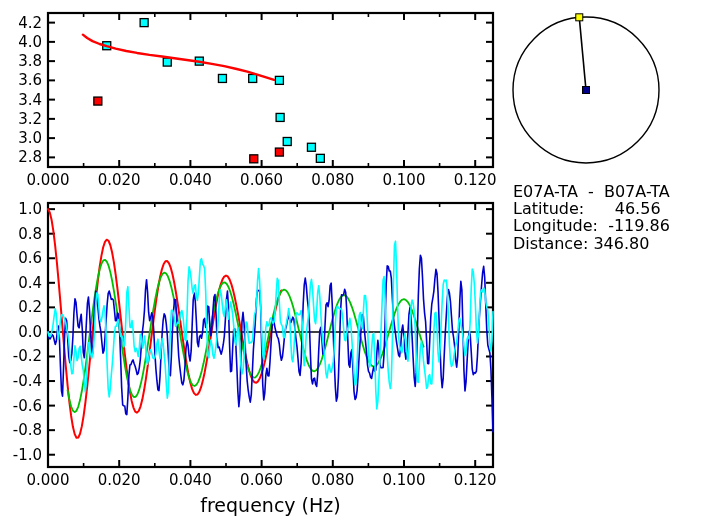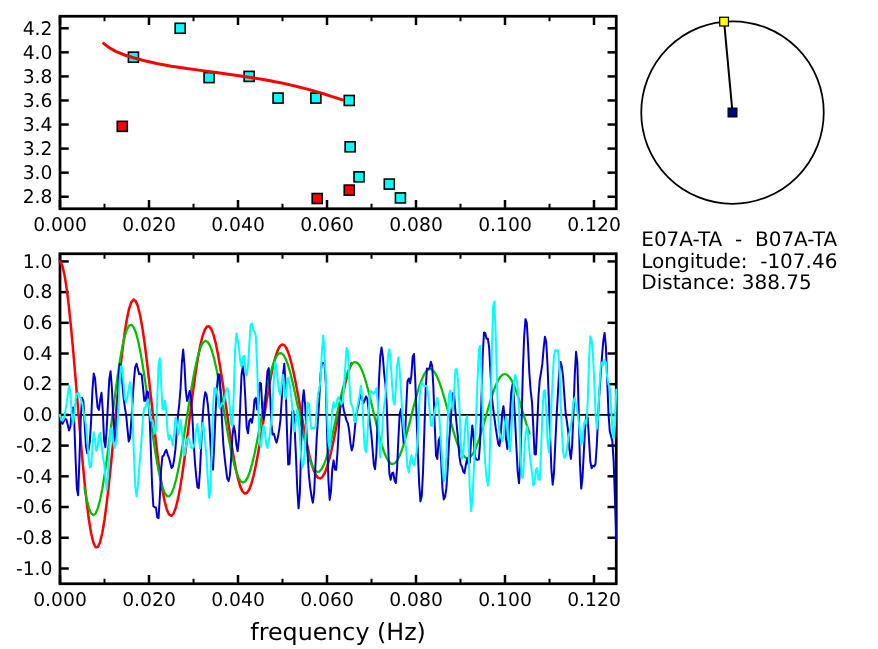--- a/index.html
+++ b/index.html
@@ -165,15 +165,15 @@
       <path d="M67.58 390.19 L69.37 399.60 L71.16 406.51 L72.95 410.73 L74.74 412.13 L76.52 410.70 L78.31 406.54 L80.10 399.81 L81.89 390.80 L83.68 379.83 L85.47 367.33 L87.26 353.74 L89.05 339.55 L90.84 325.28 L92.63 311.42 L94.41 298.45 L96.20 286.81 L97.99 276.89 L99.78 269.03 L101.57 263.47 L103.36 260.37 L105.15 259.81 L106.94 261.79 L108.73 266.20 L110.51 272.86 L112.30 281.51 L114.09 291.82 L115.88 303.41 L117.67 315.86 L119.46 328.72 L121.25 341.54 L123.04 353.87 L124.83 365.29 L126.62 375.40 L128.40 383.87 L130.19 390.42 L131.98 394.84 L133.77 397.01 L135.56 396.87 L137.35 394.46 L139.14 389.89 L140.93 383.34 L142.72 375.07 L144.50 365.37 L146.29 354.62 L148.08 343.20 L149.87 331.52 L151.66 319.98 L153.45 308.99 L155.24 298.94 L157.03 290.15 L158.82 282.92 L160.61 277.50 L162.39 274.04 L164.18 272.65 L165.97 273.35 L167.76 276.10 L169.55 280.77 L171.34 287.18 L173.13 295.09 L174.92 304.20 L176.71 314.19 L178.49 324.68 L180.28 335.32 L182.07 345.72 L183.86 355.52 L185.65 364.40 L187.44 372.03 L189.23 378.18 L191.02 382.65 L192.81 385.29 L194.60 386.03 L196.38 384.87 L198.17 381.86 L199.96 377.14 L201.75 370.88 L203.54 363.33 L205.33 354.75 L207.12 345.46 L208.91 335.79 L210.70 326.09 L212.48 316.70 L214.27 307.93 L216.06 300.10 L217.85 293.46 L219.64 288.23 L221.43 284.60 L223.22 282.65 L225.01 282.46 L226.80 284.00 L228.59 287.20 L230.37 291.94 L232.16 298.03 L233.95 305.26 L235.74 313.34 L237.53 322.00 L239.32 330.92 L241.11 339.79 L242.90 348.30 L244.69 356.15 L246.47 363.08 L248.26 368.84 L250.05 373.26 L251.84 376.19 L253.63 377.54 L255.42 377.28 L257.21 375.43 L259.00 372.07 L260.79 367.33 L262.57 361.40 L264.36 354.50 L266.15 346.86 L267.94 338.77 L269.73 330.52 L271.52 322.39 L273.31 314.67 L275.10 307.62 L276.89 301.50 L278.68 296.49 L280.46 292.77 L282.25 290.46 L284.04 289.62 L285.83 290.27 L287.62 292.38 L289.41 295.86 L291.20 300.57 L292.99 306.34 L294.78 312.95 L296.56 320.18 L298.35 327.75 L300.14 335.41 L301.93 342.88 L303.72 349.90 L305.51 356.23 L307.30 361.66 L309.09 365.99 L310.88 369.10 L312.67 370.88 L314.45 371.28 L316.24 370.29 L318.03 367.97 L319.82 364.40 L321.61 359.72 L323.40 354.11 L325.19 347.76 L326.98 340.91 L328.77 333.80 L330.55 326.68 L332.34 319.80 L334.13 313.40 L335.92 307.70 L337.71 302.89 L339.50 299.14 L341.29 296.58 L343.08 295.27 L344.87 295.25 L346.66 296.53 L348.44 299.03 L350.23 302.67 L352.02 307.31 L353.81 312.78 L355.60 318.88 L357.39 325.39 L359.18 332.09 L360.97 338.72 L362.76 345.08 L364.54 350.92 L366.33 356.06 L368.12 360.31 L369.91 363.53 L371.70 365.63 L373.49 366.52 L375.28 366.20 L377.07 364.68 L378.86 362.01 L380.65 358.32 L382.43 353.72 L384.22 348.38 L386.01 342.51 L387.80 336.31 L389.59 329.99 L391.38 323.79 L393.17 317.91 L394.96 312.56 L396.75 307.93 L398.53 304.17 L400.32 301.42 L402.11 299.75 L403.90 299.22 L405.69 299.84 L407.48 301.58 L409.27 304.38 L411.06 308.13 L412.85 312.69 L414.64 317.89 L416.42 323.56 L418.21 329.48 L420.00 335.46 L421.79 341.27 L423.58 346.72 " fill="none" stroke="#00c000" stroke-width="1.8" stroke-linejoin="round" stroke-linecap="round"></path>
       <path d="M48.00 331.93 L49.04 337.90 L50.07 338.99 L51.11 336.79 L52.15 334.83 L53.19 335.87 L54.22 340.17 L55.26 344.40 L56.30 341.22 L57.34 330.97 L58.37 326.00 L59.41 338.18 L60.45 366.39 L61.48 390.86 L62.52 396.17 L63.56 367.13 L64.60 335.45 L65.63 318.20 L66.67 320.89 L67.71 338.69 L68.75 356.62 L69.78 362.65 L70.82 360.13 L71.86 353.42 L72.90 336.68 L73.93 312.78 L74.97 298.79 L76.01 302.42 L77.04 315.22 L78.08 326.02 L79.12 327.90 L80.16 319.82 L81.19 314.26 L82.23 328.53 L83.27 352.25 L84.31 357.76 L85.34 343.30 L86.38 322.83 L87.42 303.47 L88.45 296.99 L89.49 309.97 L90.53 331.54 L91.57 350.04 L92.60 353.88 L93.64 333.89 L94.68 304.97 L95.72 291.14 L96.75 294.53 L97.79 305.62 L98.83 317.79 L99.86 325.69 L100.90 331.86 L101.94 342.95 L102.98 353.12 L104.01 350.51 L105.05 336.94 L106.09 320.50 L107.13 304.45 L108.16 293.62 L109.20 291.04 L110.24 294.93 L111.28 299.36 L112.31 298.91 L113.35 299.98 L114.39 309.77 L115.42 320.69 L116.46 320.62 L117.50 312.98 L118.54 314.03 L119.57 330.48 L120.61 357.75 L121.65 387.36 L122.69 404.97 L123.72 405.82 L124.76 405.94 L125.80 413.83 L126.83 414.56 L127.87 397.71 L128.91 375.35 L129.95 365.01 L130.98 364.44 L132.02 361.53 L133.06 359.92 L134.10 363.43 L135.13 366.25 L136.17 369.98 L137.21 374.49 L138.24 373.27 L139.28 367.86 L140.32 359.53 L141.36 345.66 L142.39 332.03 L143.43 323.28 L144.47 310.33 L145.51 289.91 L146.54 279.68 L147.58 291.99 L148.62 312.17 L149.66 320.74 L150.69 317.37 L151.73 312.86 L152.77 316.58 L153.80 331.82 L154.84 352.12 L155.88 368.80 L156.92 380.70 L157.95 389.79 L158.99 390.54 L160.03 376.13 L161.07 353.82 L162.10 334.23 L163.14 320.28 L164.18 313.83 L165.21 315.85 L166.25 323.62 L167.29 335.23 L168.33 354.45 L169.36 374.55 L170.40 375.58 L171.44 354.81 L172.48 329.49 L173.51 310.96 L174.55 299.42 L175.59 299.68 L176.62 315.56 L177.66 338.15 L178.70 356.03 L179.74 366.35 L180.77 375.02 L181.81 382.83 L182.85 384.88 L183.89 380.28 L184.92 366.70 L185.96 348.76 L187.00 340.45 L188.03 345.28 L189.07 355.61 L190.11 360.99 L191.15 350.92 L192.18 324.80 L193.22 299.87 L194.26 293.08 L195.30 301.45 L196.33 320.25 L197.37 342.22 L198.41 346.64 L199.45 336.83 L200.48 335.12 L201.52 338.26 L202.56 332.07 L203.59 319.93 L204.63 318.34 L205.67 327.53 L206.71 323.29 L207.74 306.13 L208.78 306.84 L209.82 326.51 L210.86 335.59 L211.89 325.88 L212.93 310.77 L213.97 297.07 L215.00 294.52 L216.04 314.14 L217.08 339.33 L218.12 347.61 L219.15 346.97 L220.19 351.09 L221.23 354.12 L222.27 350.08 L223.30 344.23 L224.34 336.07 L225.38 319.58 L226.41 299.69 L227.45 291.03 L228.49 307.31 L229.53 343.44 L230.56 371.69 L231.60 371.04 L232.64 348.74 L233.68 329.55 L234.71 328.83 L235.75 343.07 L236.79 365.48 L237.83 391.08 L238.86 406.67 L239.90 394.52 L240.94 356.76 L241.97 322.13 L243.01 312.22 L244.05 323.25 L245.09 343.31 L246.12 364.08 L247.16 380.57 L248.20 390.24 L249.24 397.20 L250.27 402.16 L251.31 394.28 L252.35 372.14 L253.38 350.04 L254.42 335.37 L255.46 318.68 L256.50 298.64 L257.53 290.20 L258.57 290.63 L259.61 290.49 L260.65 306.71 L261.68 346.46 L262.72 384.29 L263.76 399.96 L264.79 392.88 L265.83 375.14 L266.87 368.30 L267.91 375.71 L268.94 375.89 L269.98 361.84 L271.02 343.64 L272.06 326.28 L273.09 318.38 L274.13 322.73 L275.17 328.52 L276.21 332.81 L277.24 336.50 L278.28 338.51 L279.32 344.19 L280.35 354.49 L281.39 360.31 L282.43 356.79 L283.47 347.39 L284.50 336.53 L285.54 328.93 L286.58 324.97 L287.62 319.44 L288.65 315.56 L289.69 319.16 L290.73 322.57 L291.76 320.15 L292.80 317.19 L293.84 319.04 L294.88 328.00 L295.91 338.31 L296.95 346.31 L297.99 358.39 L299.03 371.58 L300.06 375.38 L301.10 363.02 L302.14 334.53 L303.17 304.55 L304.21 285.20 L305.25 278.01 L306.29 285.59 L307.32 298.79 L308.36 307.57 L309.40 324.32 L310.44 354.56 L311.47 378.85 L312.51 383.89 L313.55 378.72 L314.59 378.10 L315.62 384.27 L316.66 386.44 L317.70 374.18 L318.73 350.40 L319.77 331.06 L320.81 327.30 L321.85 338.51 L322.88 354.27 L323.92 352.04 L324.96 326.47 L326.00 304.86 L327.03 302.81 L328.07 306.65 L329.11 300.43 L330.14 285.46 L331.18 283.20 L332.22 304.44 L333.26 333.86 L334.29 361.55 L335.33 387.09 L336.37 401.10 L337.41 396.84 L338.44 377.09 L339.48 345.10 L340.52 311.73 L341.55 294.85 L342.59 295.10 L343.63 294.66 L344.67 289.37 L345.70 292.39 L346.74 310.52 L347.78 339.53 L348.82 364.52 L349.85 367.19 L350.89 352.64 L351.93 349.57 L352.97 369.10 L354.00 391.36 L355.04 399.52 L356.08 397.51 L357.11 390.55 L358.15 374.67 L359.19 354.65 L360.23 340.38 L361.26 327.31 L362.30 314.56 L363.34 316.06 L364.38 329.87 L365.41 340.48 L366.45 351.18 L367.49 364.95 L368.52 371.45 L369.56 373.14 L370.60 377.24 L371.64 378.50 L372.67 371.80 L373.71 366.73 L374.75 371.16 L375.79 370.21 L376.82 353.14 L377.86 340.31 L378.90 349.98 L379.93 364.80 L380.97 367.70 L382.01 367.74 L383.05 367.57 L384.08 353.92 L385.12 321.17 L386.16 284.69 L387.20 265.92 L388.23 266.52 L389.27 270.95 L390.31 271.09 L391.34 278.34 L392.38 298.64 L393.42 316.97 L394.46 326.02 L395.49 333.62 L396.53 341.93 L397.57 348.71 L398.61 355.12 L399.64 356.77 L400.68 346.47 L401.72 330.92 L402.76 325.01 L403.79 334.67 L404.83 351.17 L405.87 359.16 L406.90 351.75 L407.94 333.14 L408.98 314.02 L410.02 307.64 L411.05 317.54 L412.09 336.43 L413.13 357.97 L414.17 377.46 L415.20 386.52 L416.24 372.64 L417.28 335.73 L418.31 296.32 L419.35 268.97 L420.39 255.30 L421.43 258.29 L422.46 276.53 L423.50 298.82 L424.54 312.55 L425.58 321.47 L426.61 340.90 L427.65 363.39 L428.69 363.60 L429.72 340.96 L430.76 317.46 L431.80 304.00 L432.84 298.02 L433.87 291.11 L434.91 278.57 L435.95 269.41 L436.99 273.52 L438.02 292.10 L439.06 319.82 L440.10 349.60 L441.14 375.52 L442.17 387.73 L443.21 378.04 L444.25 354.41 L445.28 332.87 L446.32 314.93 L447.36 297.37 L448.40 289.52 L449.43 293.07 L450.47 301.73 L451.51 316.72 L452.55 330.99 L453.58 337.44 L454.62 345.84 L455.66 360.09 L456.69 367.18 L457.73 356.45 L458.77 330.31 L459.81 299.96 L460.84 281.41 L461.88 289.91 L462.92 327.11 L463.96 370.83 L464.99 390.89 L466.03 381.91 L467.07 361.49 L468.10 342.71 L469.14 331.42 L470.18 334.42 L471.22 351.57 L472.25 369.22 L473.29 374.67 L474.33 372.61 L475.37 373.14 L476.40 371.17 L477.44 355.89 L478.48 332.93 L479.52 314.31 L480.55 299.45 L481.59 285.29 L482.63 272.69 L483.66 266.34 L484.70 277.28 L485.74 304.22 L486.78 330.28 L487.81 344.97 L488.85 349.09 L489.89 352.86 L490.93 369.54 L491.96 398.99 L493.00 431.67 " fill="none" stroke="#0000cd" stroke-width="1.6" stroke-linejoin="round" stroke-linecap="round"></path>
       <path d="M48.00 331.93 L49.04 336.00 L50.07 336.47 L51.11 334.76 L52.15 330.06 L53.19 323.61 L54.22 315.42 L55.26 308.73 L56.30 313.81 L57.34 329.91 L58.37 339.25 L59.41 332.01 L60.45 319.57 L61.48 314.96 L62.52 314.47 L63.56 316.66 L64.60 318.95 L65.63 322.27 L66.67 327.85 L67.71 333.63 L68.75 340.28 L69.78 352.69 L70.82 365.75 L71.86 373.80 L72.90 373.11 L73.93 358.53 L74.97 345.82 L76.01 351.41 L77.04 360.69 L78.08 357.79 L79.12 348.37 L80.16 346.31 L81.19 355.62 L82.23 364.89 L83.27 370.37 L84.31 381.98 L85.34 391.93 L86.38 381.18 L87.42 357.81 L88.45 342.77 L89.49 343.01 L90.53 352.89 L91.57 358.40 L92.60 355.48 L93.64 346.22 L94.68 326.30 L95.72 304.16 L96.75 292.94 L97.79 294.35 L98.83 306.54 L99.86 319.20 L100.90 321.78 L101.94 317.56 L102.98 310.89 L104.01 305.77 L105.05 312.16 L106.09 334.64 L107.13 364.64 L108.16 388.62 L109.20 397.02 L110.24 388.92 L111.28 375.15 L112.31 363.80 L113.35 349.71 L114.39 333.51 L115.42 326.23 L116.46 326.14 L117.50 321.96 L118.54 319.51 L119.57 328.35 L120.61 336.47 L121.65 335.76 L122.69 338.37 L123.72 346.91 L124.76 344.01 L125.80 319.93 L126.83 292.29 L127.87 286.68 L128.91 306.19 L129.95 327.08 L130.98 327.65 L132.02 320.59 L133.06 329.09 L134.10 346.08 L135.13 351.69 L136.17 348.30 L137.21 351.32 L138.24 356.37 L139.28 347.82 L140.32 334.39 L141.36 336.73 L142.39 347.85 L143.43 345.22 L144.47 336.11 L145.51 344.16 L146.54 360.68 L147.58 364.17 L148.62 357.78 L149.66 351.83 L150.69 349.66 L151.73 352.86 L152.77 357.57 L153.80 358.61 L154.84 357.82 L155.88 353.83 L156.92 343.37 L157.95 339.17 L158.99 350.74 L160.03 358.81 L161.07 348.61 L162.10 338.46 L163.14 343.46 L164.18 354.22 L165.21 365.73 L166.25 383.03 L167.29 398.18 L168.33 391.96 L169.36 360.55 L170.40 325.92 L171.44 310.37 L172.48 310.33 L173.51 313.05 L174.55 319.53 L175.59 326.33 L176.62 324.84 L177.66 322.40 L178.70 323.09 L179.74 319.25 L180.77 312.71 L181.81 310.46 L182.85 314.69 L183.89 325.74 L184.92 339.58 L185.96 340.81 L187.00 315.53 L188.03 280.77 L189.07 266.80 L190.11 271.34 L191.15 278.76 L192.18 289.02 L193.22 293.57 L194.26 286.11 L195.30 284.73 L196.33 294.83 L197.37 300.38 L198.41 292.97 L199.45 275.52 L200.48 260.26 L201.52 258.67 L202.56 264.34 L203.59 265.40 L204.63 268.72 L205.67 291.34 L206.71 328.86 L207.74 355.24 L208.78 357.57 L209.82 347.13 L210.86 340.18 L211.89 344.89 L212.93 355.06 L213.97 358.35 L215.00 353.46 L216.04 345.76 L217.08 336.36 L218.12 321.77 L219.15 302.06 L220.19 289.74 L221.23 293.83 L222.27 304.48 L223.30 313.15 L224.34 316.39 L225.38 307.09 L226.41 299.87 L227.45 311.13 L228.49 319.09 L229.53 309.34 L230.56 302.13 L231.60 306.78 L232.64 314.33 L233.68 325.10 L234.71 339.65 L235.75 345.11 L236.79 335.96 L237.83 327.44 L238.86 333.41 L239.90 349.70 L240.94 365.91 L241.97 373.84 L243.01 370.01 L244.05 357.55 L245.09 338.60 L246.12 322.08 L247.16 323.22 L248.20 336.53 L249.24 343.30 L250.27 342.32 L251.31 342.71 L252.35 340.74 L253.38 328.41 L254.42 314.94 L255.46 311.38 L256.50 303.33 L257.53 280.94 L258.57 268.47 L259.61 280.91 L260.65 304.29 L261.68 330.54 L262.72 353.82 L263.76 359.12 L264.79 345.18 L265.83 327.53 L266.87 321.70 L267.91 325.93 L268.94 324.90 L269.98 318.92 L271.02 317.79 L272.06 320.85 L273.09 323.41 L274.13 321.18 L275.17 310.96 L276.21 293.42 L277.24 278.31 L278.28 280.66 L279.32 301.50 L280.35 321.00 L281.39 324.46 L282.43 326.51 L283.47 336.88 L284.50 337.52 L285.54 327.36 L286.58 322.10 L287.62 316.34 L288.65 308.53 L289.69 316.65 L290.73 340.57 L291.76 358.76 L292.80 361.78 L293.84 351.22 L294.88 330.42 L295.91 314.85 L296.95 312.70 L297.99 314.10 L299.03 314.94 L300.06 313.70 L301.10 310.59 L302.14 321.59 L303.17 349.78 L304.21 365.78 L305.25 353.13 L306.29 333.47 L307.32 324.56 L308.36 316.85 L309.40 300.76 L310.44 284.05 L311.47 279.36 L312.51 288.84 L313.55 305.33 L314.59 320.20 L315.62 323.68 L316.66 310.90 L317.70 292.18 L318.73 285.76 L319.77 296.40 L320.81 313.72 L321.85 330.46 L322.88 342.53 L323.92 349.73 L324.96 360.19 L326.00 373.61 L327.03 377.91 L328.07 369.84 L329.11 364.28 L330.14 369.74 L331.18 372.38 L332.22 367.47 L333.26 361.64 L334.29 347.38 L335.33 324.58 L336.37 309.19 L337.41 306.01 L338.44 307.70 L339.48 308.80 L340.52 308.66 L341.55 309.69 L342.59 316.02 L343.63 328.54 L344.67 339.96 L345.70 340.74 L346.74 333.46 L347.78 328.59 L348.82 323.83 L349.85 318.37 L350.89 324.53 L351.93 340.87 L352.97 357.26 L354.00 373.21 L355.04 385.04 L356.08 383.58 L357.11 364.61 L358.15 336.24 L359.19 315.43 L360.23 312.51 L361.26 323.98 L362.30 328.58 L363.34 312.15 L364.38 295.57 L365.41 295.46 L366.45 304.50 L367.49 324.29 L368.52 351.88 L369.56 367.03 L370.60 363.19 L371.64 349.29 L372.67 334.79 L373.71 333.04 L374.75 355.66 L375.79 390.79 L376.82 408.94 L377.86 400.97 L378.90 379.97 L379.93 356.17 L380.97 331.88 L382.01 304.56 L383.05 280.22 L384.08 276.59 L385.12 298.45 L386.16 329.33 L387.20 354.15 L388.23 371.15 L389.27 382.40 L390.31 388.54 L391.34 380.00 L392.38 340.82 L393.42 283.66 L394.46 245.19 L395.49 241.19 L396.53 265.96 L397.57 306.40 L398.61 336.79 L399.64 345.95 L400.68 349.28 L401.72 352.84 L402.76 349.07 L403.79 339.25 L404.83 333.59 L405.87 339.06 L406.90 352.99 L407.94 361.11 L408.98 349.48 L410.02 325.46 L411.05 306.50 L412.09 299.99 L413.13 302.99 L414.17 310.67 L415.20 328.32 L416.24 357.75 L417.28 381.43 L418.31 382.33 L419.35 364.99 L420.39 347.15 L421.43 341.26 L422.46 348.81 L423.50 361.20 L424.54 369.59 L425.58 378.20 L426.61 388.37 L427.65 386.85 L428.69 375.90 L429.72 374.53 L430.76 383.75 L431.80 383.86 L432.84 361.78 L433.87 331.27 L434.91 313.11 L435.95 312.31 L436.99 328.56 L438.02 352.75 L439.06 361.95 L440.10 347.64 L441.14 324.30 L442.17 301.68 L443.21 284.44 L444.25 280.03 L445.28 280.85 L446.32 280.13 L447.36 290.80 L448.40 317.06 L449.43 344.45 L450.47 361.22 L451.51 366.47 L452.55 364.59 L453.58 358.79 L454.62 351.22 L455.66 345.52 L456.69 341.47 L457.73 332.66 L458.77 321.03 L459.81 318.07 L460.84 323.37 L461.88 329.51 L462.92 336.41 L463.96 346.27 L464.99 355.60 L466.03 352.48 L467.07 339.28 L468.10 336.23 L469.14 339.04 L470.18 321.65 L471.22 288.04 L472.25 268.98 L473.29 271.83 L474.33 283.77 L475.37 304.39 L476.40 330.09 L477.44 343.03 L478.48 334.03 L479.52 310.88 L480.55 292.36 L481.59 289.91 L482.63 292.01 L483.66 287.99 L484.70 289.93 L485.74 301.84 L486.78 307.46 L487.81 310.00 L488.85 324.65 L489.89 343.24 L490.93 351.02 L491.96 340.71 L493.00 311.67 " fill="none" stroke="#00ffff" stroke-width="1.6" stroke-linejoin="round" stroke-linecap="round"></path>
       <text x="270.5" y="512" class="axis-title" text-anchor="middle">frequency  (Hz)</text>
       <circle cx="586" cy="90" r="73" fill="none" stroke="#000000" stroke-width="1.4"></circle>
       <line x1="586" y1="90" x2="579.2696336513707" y2="17.310921254887006" stroke="#000000" stroke-width="1.6"></line>
       <rect x="575.7696336513707" y="13.810921254887006" width="7" height="7" fill="#ffff00" stroke="#000" stroke-width="1"></rect>
       <rect x="582.5" y="86.5" width="7" height="7" fill="#00008b" stroke="#000" stroke-width="1"></rect>
     </svg>
 
-  <div class="info-panel"><span class="info-line">E07A-TA  -  B07A-TA</span><span class="info-line">Longitude:  -107.46</span><span class="info-line">Distance: 388.75</span></div>
+  <div class="info-panel"><span class="info-line">E07A-TA  -  B07A-TA</span><span class="info-line">Latitude:      46.56</span><span class="info-line">Longitude:  -119.86</span><span class="info-line">Distance: 346.80</span></div>
 
 </div>
 
 </body></html>

